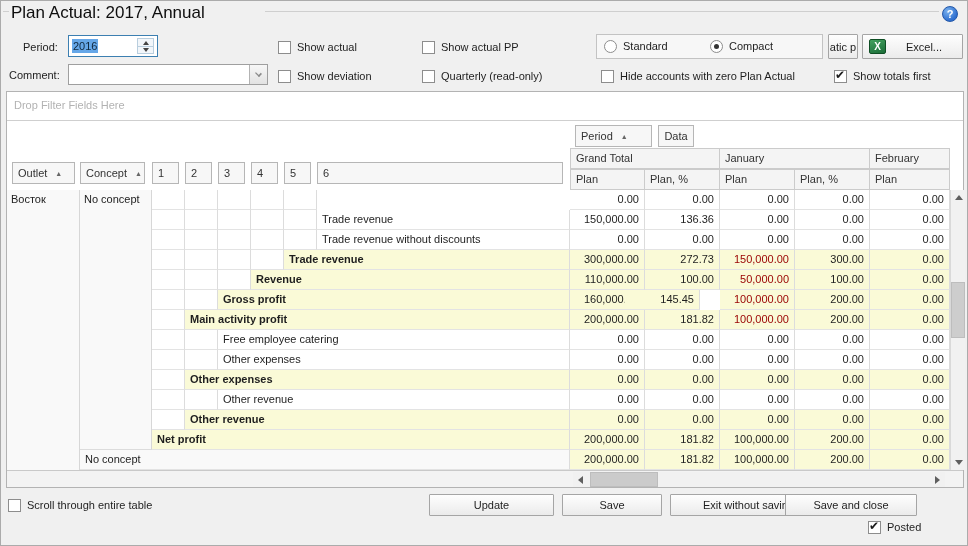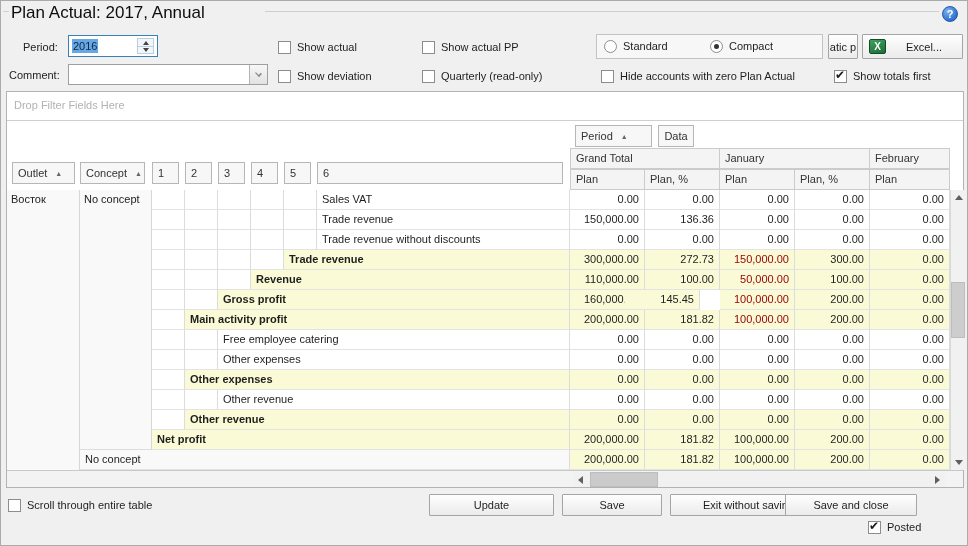--- a/index.html
+++ b/index.html
@@ -186,21 +186,20 @@
 
   <div class="gbody">
     <div class="ovl" style="left:0;top:0;width:73px;height:280px">Восток</div>
     <div class="ovl" style="left:73px;top:0;width:72px;height:260px;border-bottom:1px solid #dcdcdc">No concept</div>
   <div class="row">
         <div class="c indent" style="left: 145px; width: 33px;"></div>
         <div class="c indent" style="left: 178px; width: 33px;"></div>
         <div class="c indent" style="left: 211px; width: 33px;"></div>
         <div class="c indent" style="left: 244px; width: 33px;"></div>
         <div class="c indent" style="left: 277px; width: 33px;"></div>
-        <div class="c lab" style="left: 310px; width: 253px;">Sales VAT</div>
         <div class="c num" style="left: 563px; width: 75px;">0.00</div>
         <div class="c num" style="left: 638px; width: 75px;">0.00</div>
         <div class="c num" style="left: 713px; width: 75px;">0.00</div>
         <div class="c num" style="left: 788px; width: 75px;">0.00</div>
         <div class="c num" style="left: 863px; width: 80px;">0.00</div>
       </div>
       <div class="row">
         <div class="c indent" style="left: 145px; width: 33px;"></div>
         <div class="c indent" style="left: 178px; width: 33px;"></div>
         <div class="c indent" style="left: 211px; width: 33px;"></div>

